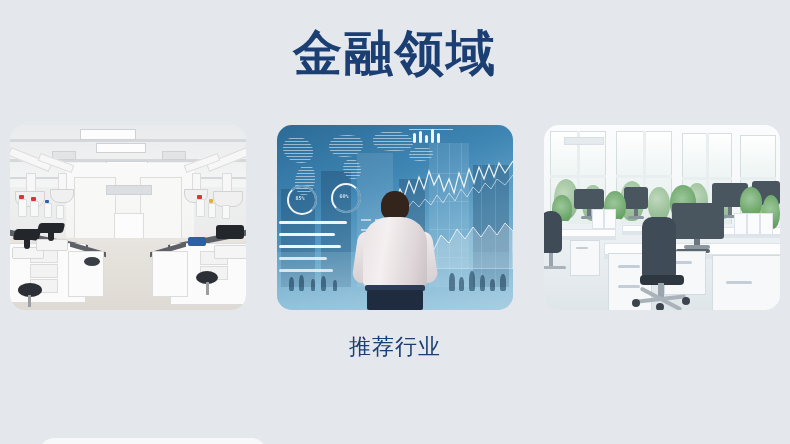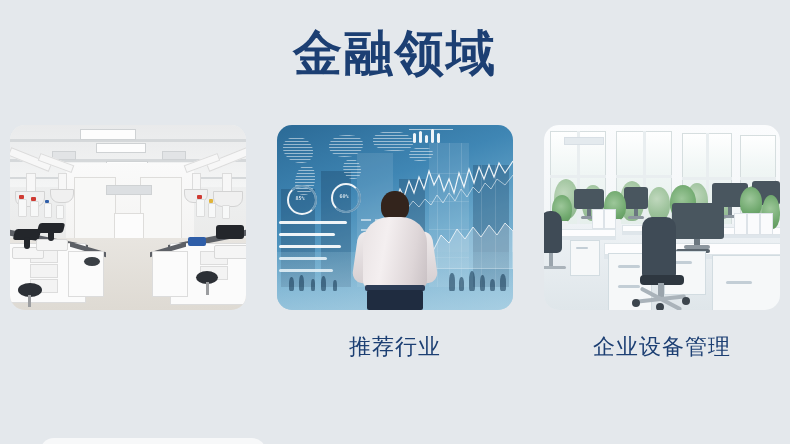--- a/index.html
+++ b/index.html
@@ -540,18 +540,17 @@
         <div class="chair-back" style="left:98px;top:92px;width:34px;height:62px;"></div>
         <div class="chair-seat" style="left:96px;top:150px;width:44px;height:10px;"></div>
         <div class="chair-post" style="left:114px;top:158px;width:6px;height:16px;"></div>
         <div class="chair-legs" style="left:92px;top:172px;width:50px;height:4px;transform:rotate(-6deg);"></div>
         <div class="chair-legs" style="left:94px;top:172px;width:46px;height:4px;transform:rotate(28deg);"></div>
         <div class="chair-wheel" style="left:88px;top:174px;width:8px;height:8px;"></div>
         <div class="chair-wheel" style="left:138px;top:172px;width:8px;height:8px;"></div>
         <div class="chair-wheel" style="left:112px;top:178px;width:8px;height:8px;"></div>
       </div>
     </div>
-    <div class="card-caption">企业设备管理</div>
   </div>
 
 </div>
 
 <div class="next-card-peek"></div>
 
 </body></html>

